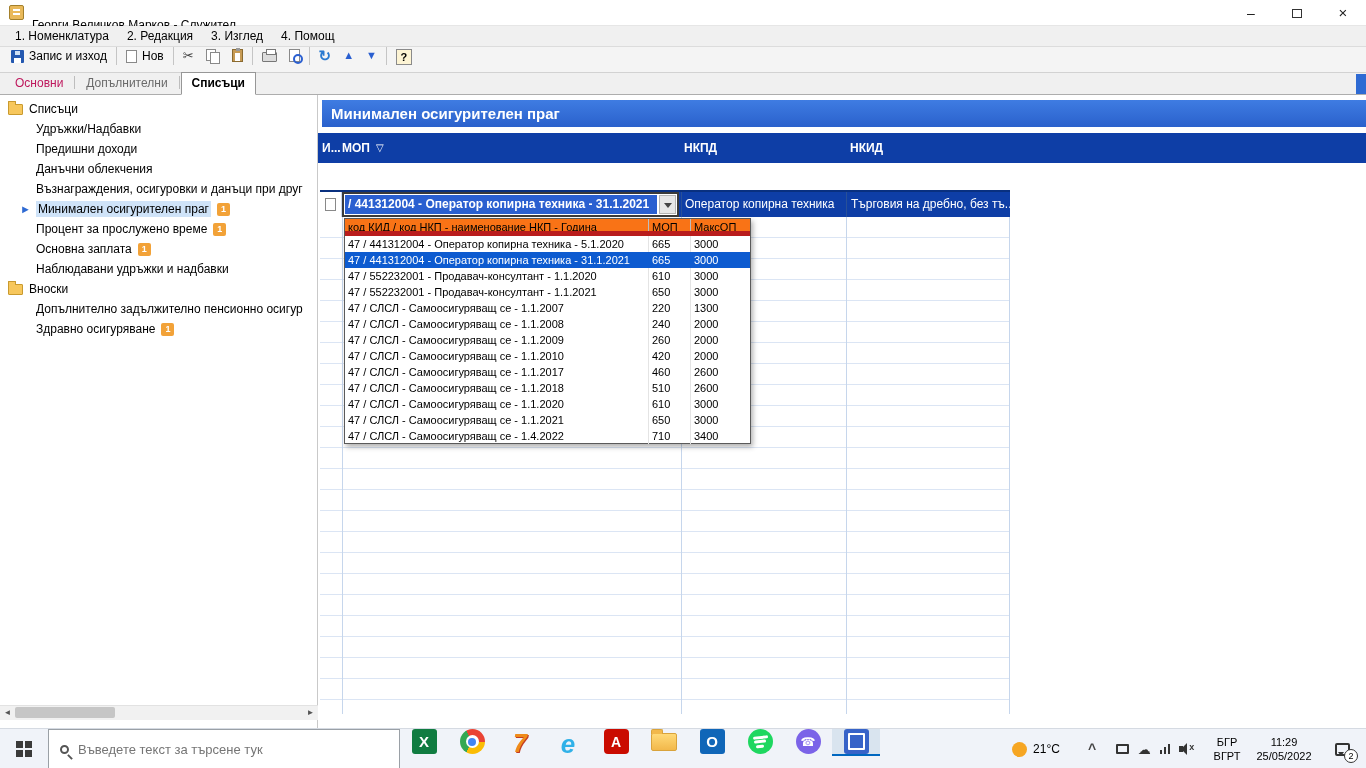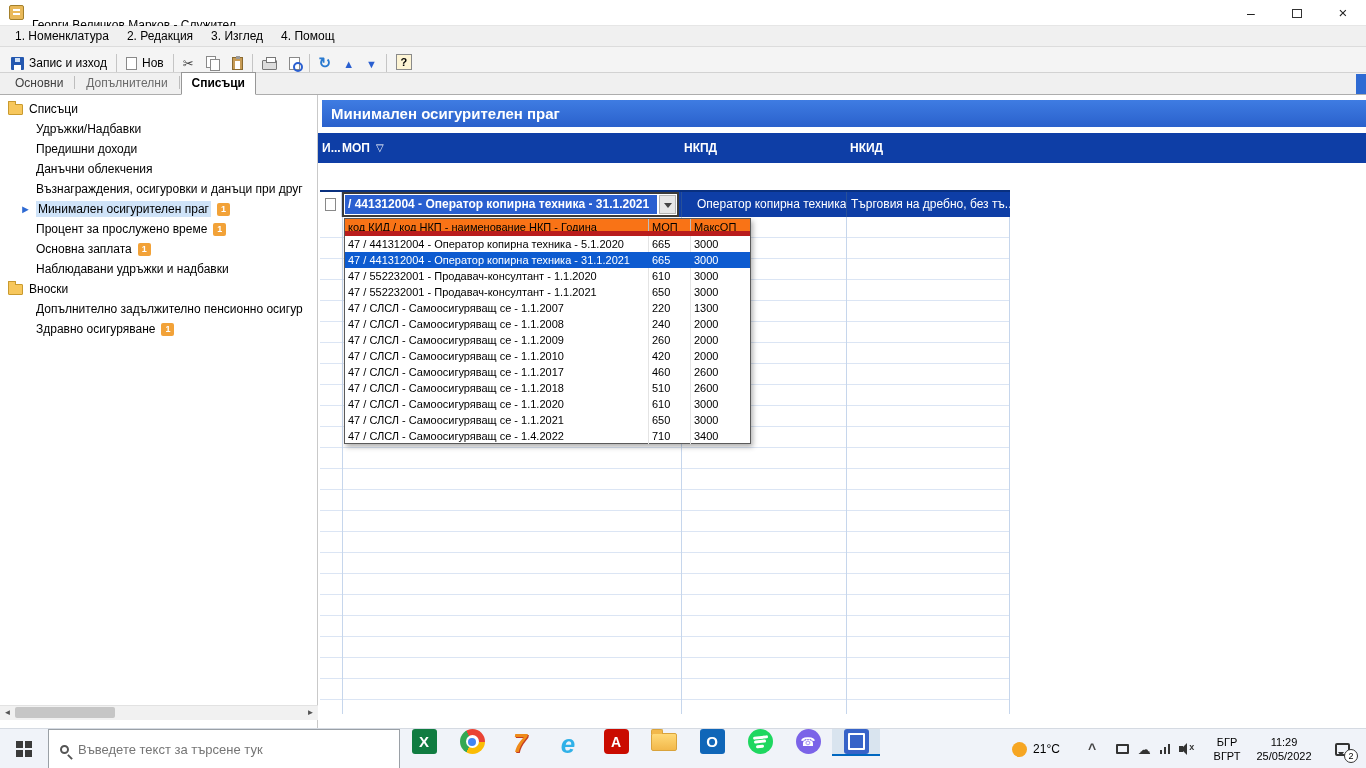--- a/index.html
+++ b/index.html
@@ -17,21 +17,21 @@
   #btn-min{left:1228px}
   #btn-max{left:1274px}
   #btn-max i{display:inline-block;width:10px;height:9px;border:1px solid #333;margin-top:8px}
   #btn-close{left:1320px;font-size:15px}
 
   
   #menubar{left:0;top:26px;width:1366px;height:21px;background:#f0f0f0;border-bottom:1px solid #dcdcdc;display:flex;align-items:center;padding-left:6px}
   .menu-item{padding:2px 9px;white-space:nowrap}
 
   
-  #toolbar{left:0;top:47px;width:1366px;height:26px;background:#f4f4f4;border-bottom:1px solid #d2d2d2;display:flex;align-items:flex-end;padding-left:5px}
+  #toolbar{left:0;top:47px;width:1366px;height:26px;background:#f4f4f4;border-bottom:1px solid #d2d2d2;display:flex;align-items:flex-start;padding-left:5px}
   .tbtn{display:flex;align-items:center;gap:5px;padding:2px 6px;white-space:nowrap}
   .tsep{width:1px;height:18px;background:#c5c5c5;margin:0 3px}
   .icon-save{width:13px;height:13px;background:#2458b0;border-radius:1px;position:relative}
   .icon-save::before{content:"";position:absolute;left:4px;top:1px;width:5px;height:4px;background:#cfe0f5}
   .icon-save::after{content:"";position:absolute;left:3px;bottom:0;width:7px;height:5px;background:#fff}
   .icon-page{width:11px;height:13px;background:#fff;border:1px solid #898989;position:relative}
   .icon-glyph{font-size:13px;line-height:13px;color:#444}
   .icon-copy{width:14px;height:14px;position:relative}
   .icon-copy::before,.icon-copy::after{content:"";position:absolute;width:8px;height:10px;background:#fff;border:1px solid #898989}
   .icon-copy::before{left:0;top:0}
@@ -43,21 +43,21 @@
   .icon-print::before{content:"";position:absolute;left:3px;top:-4px;width:8px;height:4px;background:#fff;border:1px solid #777}
   .icon-preview{width:11px;height:13px;background:#fff;border:1px solid #898989;position:relative}
   .icon-preview::after{content:"";position:absolute;right:-4px;bottom:-3px;width:6px;height:6px;border:2px solid #2a5fd0;border-radius:50%}
   .icon-refresh{font-size:15px;line-height:14px;color:#2a7ad0;font-weight:bold}
   .icon-arrow{font-size:11px;color:#2a5fd0}
   .icon-help{width:16px;height:16px;border:1px solid #8a8a8a;background:#fdf4d4;text-align:center;line-height:15px;font-weight:bold;font-size:11px}
 
   
   #tabbar{left:0;top:73px;width:1366px;height:22px;background:#f0f0f0;border-bottom:1px solid #adadad;display:flex;align-items:flex-end;padding-left:5px}
   .tab{padding:3px 10px 4px;color:#6a6a6a;white-space:nowrap}
-  .tab.blue{color:#404040}
+  .tab.blue{color:#be185d}
   .tab.active{background:#fff;border:1px solid #979797;border-bottom:1px solid #fff;margin-bottom:-1px;font-weight:bold;color:#000}
   .tab-sep{width:1px;height:13px;background:#bdbdbd;margin:0 1px 5px}
   #tab-accent{left:1356px;top:74px;width:10px;height:20px;background:#2e6ad3}
 
   
   #sidebar{left:0;top:95px;width:318px;height:633px;background:#fff;border-right:1px solid #c9c9c9;overflow:hidden}
   .tree{padding-top:4px;white-space:nowrap}
   .tnode{height:20px;display:flex;align-items:center;font-size:12px}
   .tgroup{padding-left:8px}
   .titem{padding-left:36px}
@@ -84,21 +84,21 @@
   #col-nkid{left:532px}
 
   #grid{left:320px;top:190px;width:690px;height:524px}
   #edit-row{position:absolute;left:0;top:0;width:690px;height:27px;background:#0e3ea6;border-top:2px solid #09307f}
   #cell-icon{position:absolute;left:0;top:0;width:22px;height:25px;background:#fff;border-right:1px solid #c6d6ec;display:flex;align-items:center;justify-content:center}
   #combo{position:absolute;left:22px;top:0;width:337px;height:25px;background:#fff;border:2px solid #3a3a3a;display:flex;align-items:center}
   #combo-text{flex:1;background:#2a5fd0;color:#fff;font-weight:bold;font-size:12px;line-height:19px;margin:1px;padding:0 3px;white-space:nowrap;overflow:hidden}
   #combo-btn{width:17px;height:19px;margin:1px;background:#e6e6e6;border:1px solid #b4b4b4;display:flex;align-items:center;justify-content:center}
   #combo-btn::after{content:"";border:4px solid transparent;border-top:5px solid #444;margin-top:5px}
   .edit-cell{position:absolute;top:0;height:25px;color:#fff;line-height:25px;white-space:nowrap;overflow:hidden;border-left:1px solid #285098}
-  #cell-nkpd{left:361px;width:165px;padding-left:15px}
+  #cell-nkpd{left:361px;width:165px;padding-left:3px}
   #cell-nkid{left:526px;width:164px;padding-left:4px}
   #grid-body{position:absolute;left:0;top:27px;width:690px;height:497px;
     background:repeating-linear-gradient(to bottom,#ffffff 0,#ffffff 20px,#dbe5f4 20px,#dbe5f4 21px)}
   .vline{position:absolute;top:27px;height:497px;width:1px;background:#c6d6ec}
 
   
   #dropdown{position:absolute;left:24px;top:28px;width:407px;height:226px;background:#fff;border:1px solid #5a5a5a;box-shadow:2px 3px 5px rgba(0,0,0,.3);font-size:11px;z-index:5}
   .dd-head{display:flex;height:17px;background:#f97316;border-bottom:5px solid #b91c1c}
   .dd-head span{padding:2px 3px 0;border-right:1px solid #bdbdbd;white-space:nowrap;overflow:hidden}
   .dd-row{display:flex;height:16px;line-height:16px}

